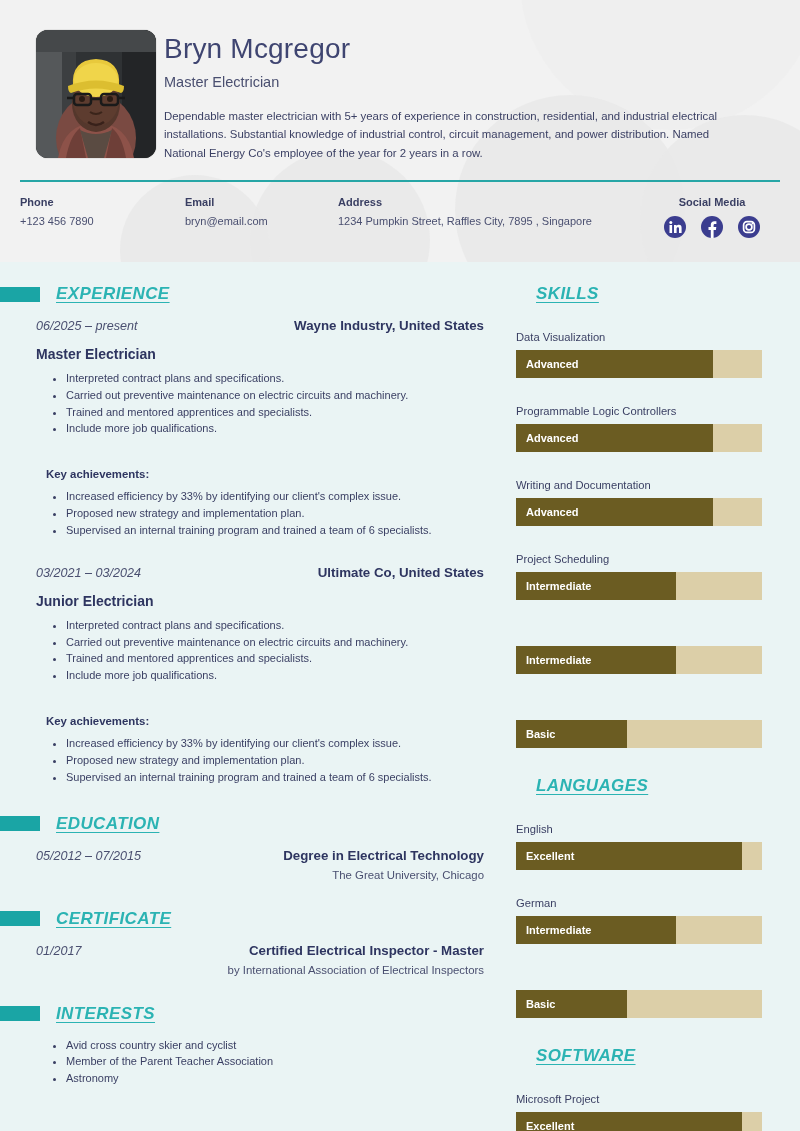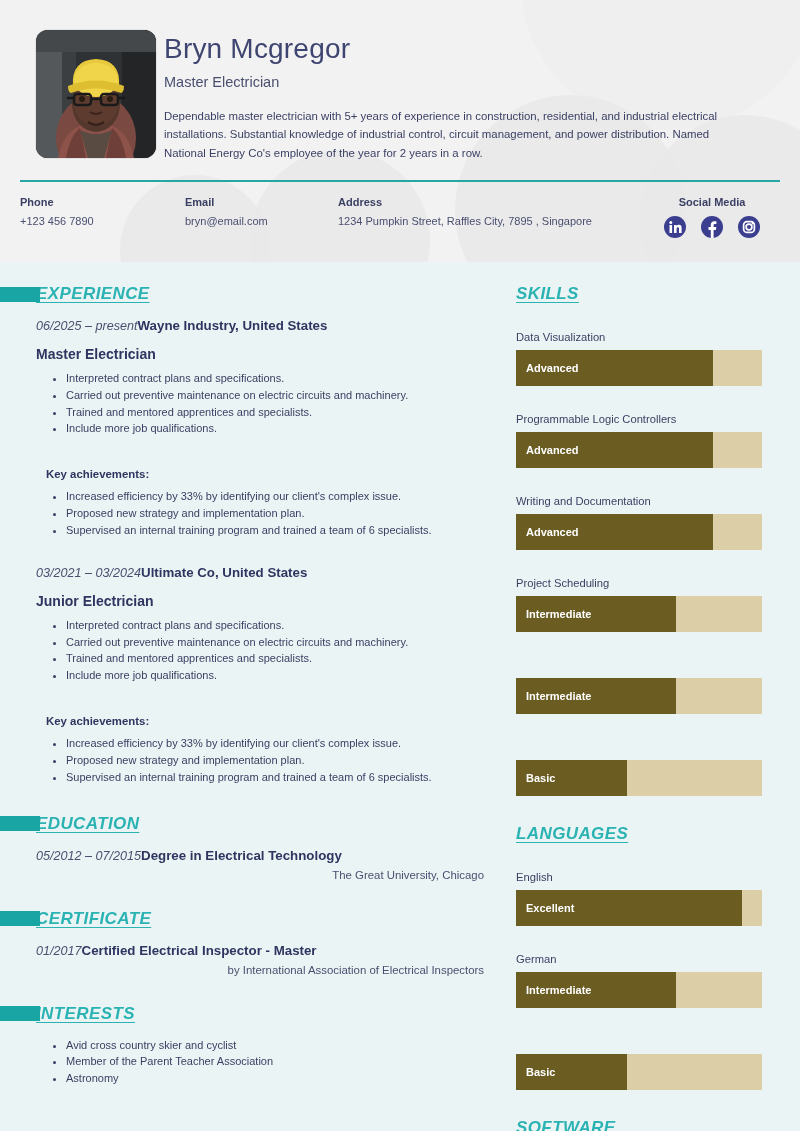--- a/index.html
+++ b/index.html
@@ -55,39 +55,39 @@
 
   
   .cols { display:flex; padding:0; }
   .left { width:508px; padding:22px 24px 0 36px; box-sizing:border-box; }
   .right { width:292px; padding:22px 38px 0 8px; box-sizing:border-box; }
 
   .sec-head { position:relative; display:flex; align-items:center; margin-bottom:14px; }
   .sec-bar { position:absolute; left:-36px; width:40px; height:15px; background:#1aa5a5; }
   .sec-title {
     font-size:17px; font-weight:bold; font-style:italic; color:#2bb3b3;
-    letter-spacing:.4px; text-decoration:underline; text-underline-offset:3px;
+    letter-spacing:.4px; text-decoration:underline; text-underline-offset:3px;margin-left:20px;
   }
 
-  .ent-row { display:flex; justify-content:flex-start; align-items:baseline; }
+  .ent-row { display:flex; justify-content:space-between; align-items:baseline; }
   .ent-date { font-size:12.6px; font-style:italic; color:#4a4f70; }
   .ent-org { font-size:13.3px; font-weight:bold; color:#2e3560; text-align:right; }
   .ent-title { font-size:14px; font-weight:bold; color:#2e3560; margin-top:13px; }
   .ent-sub { font-size:11.4px; color:#4a4f70; text-align:right; margin-top:6px; }
 
   ul.bul { margin:9px 0 0 0; padding-left:30px; }
   ul.bul li { font-size:11px; line-height:1.44; color:#3a3f63; margin-bottom:1px; }
   .ka { font-size:11.4px; font-weight:bold; color:#2e3560; margin-top:31px; margin-left:10px; }
   .blk { margin-bottom:26px; }
   .sec { margin-bottom:28px; }
 
   
   .bar-item { margin-bottom:14px; }
   .bar-label { font-size:11.2px; color:#3a3f63; margin-bottom:6px; min-height:13px;margin-top:27px; }
-  .bar-track { height:36px; background:#dccfa8; position:relative; }
+  .bar-track { height:28px; background:#dccfa8; position:relative; }
   .bar-fill { position:absolute; left:0; top:0; bottom:0; background:#6b5c22; display:flex; align-items:center; }
   .bar-text { font-size:11px; font-weight:bold; color:#ffffff; padding-left:10px; white-space:nowrap; }
 </style>
 </head>
 <body>
 
 <div class="page">
 
   <div class="header">
     <div class="blob b5"></div>

